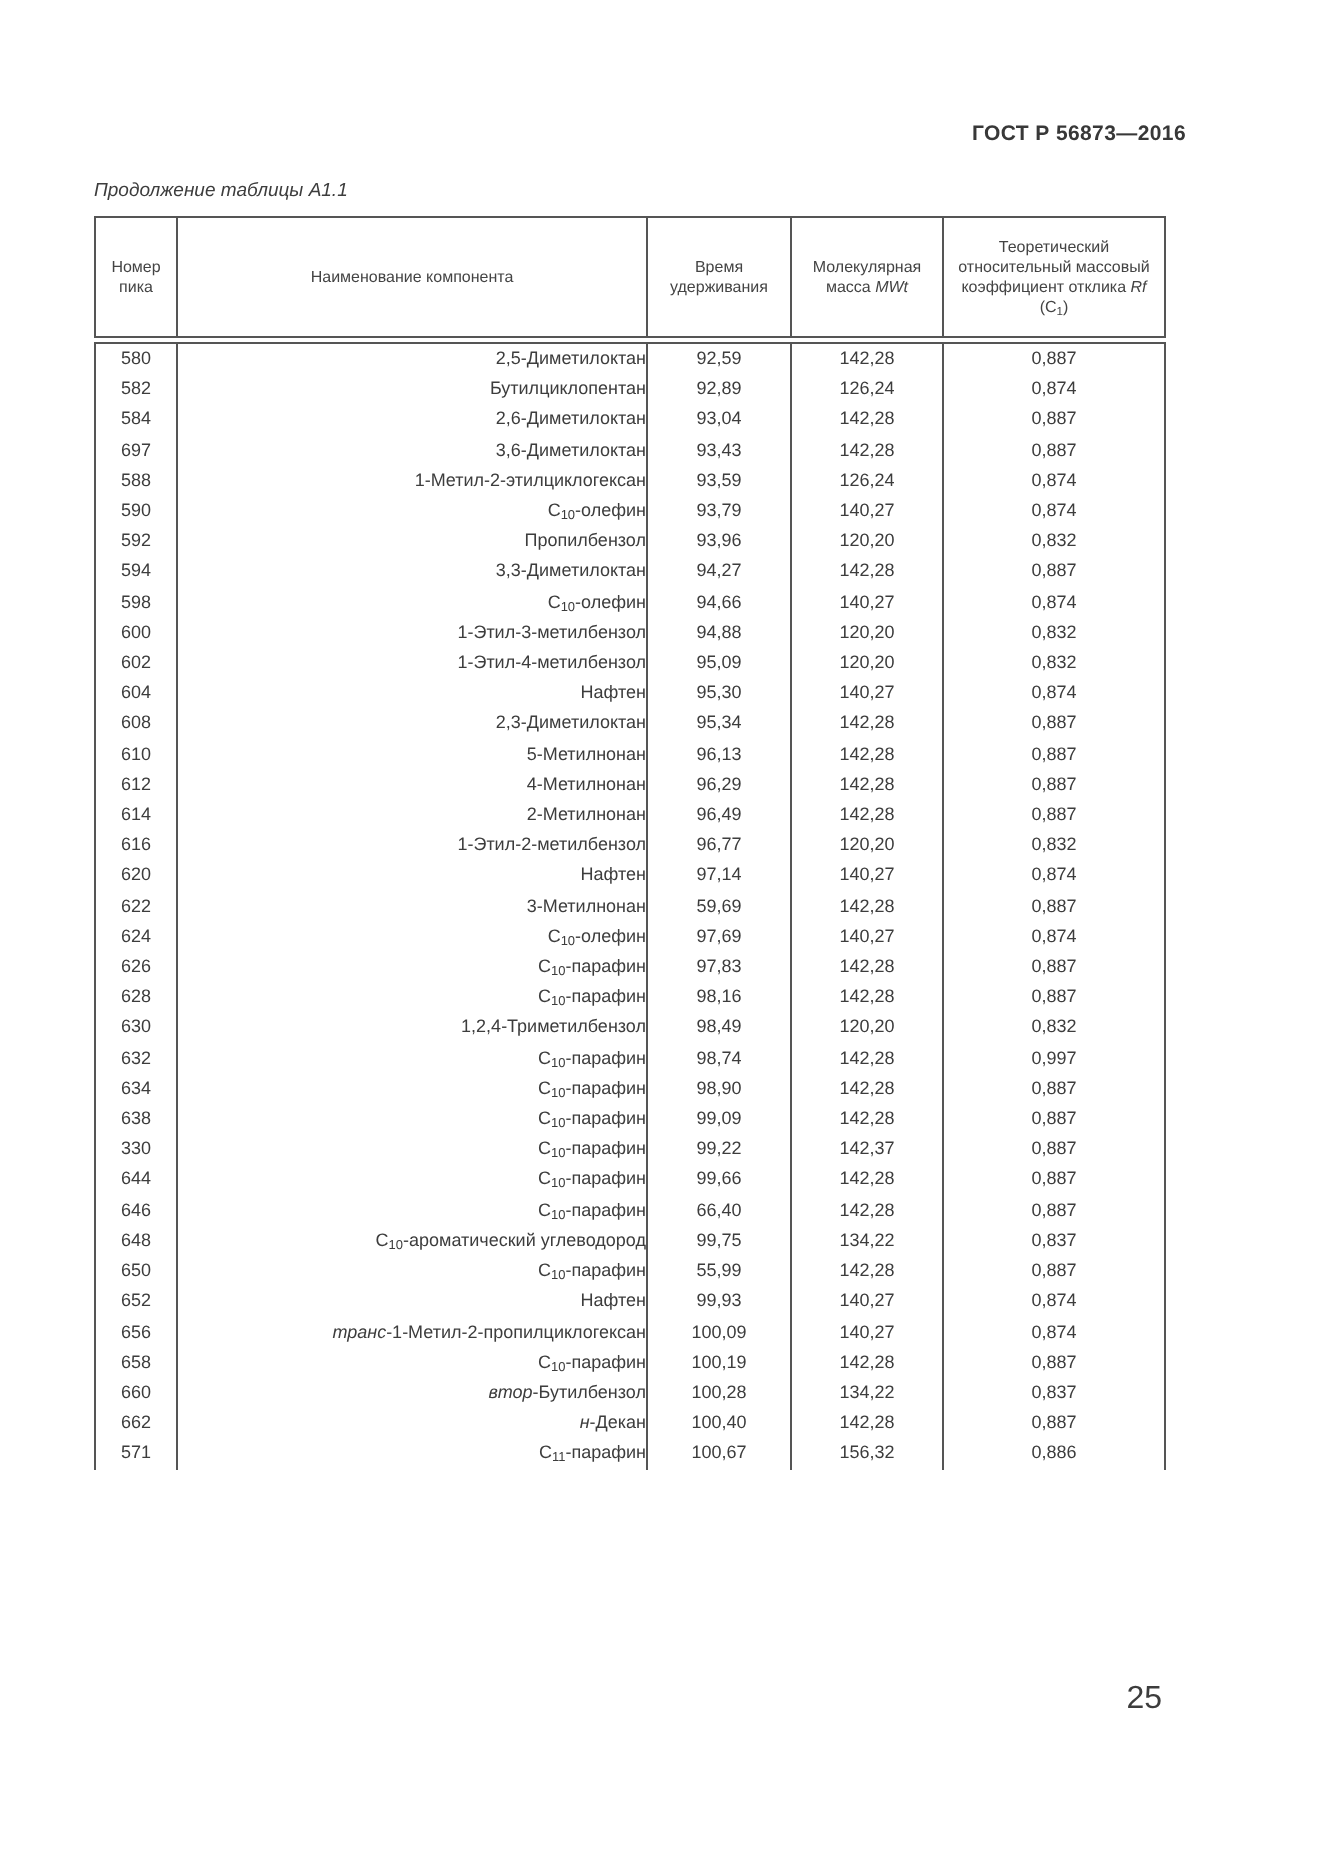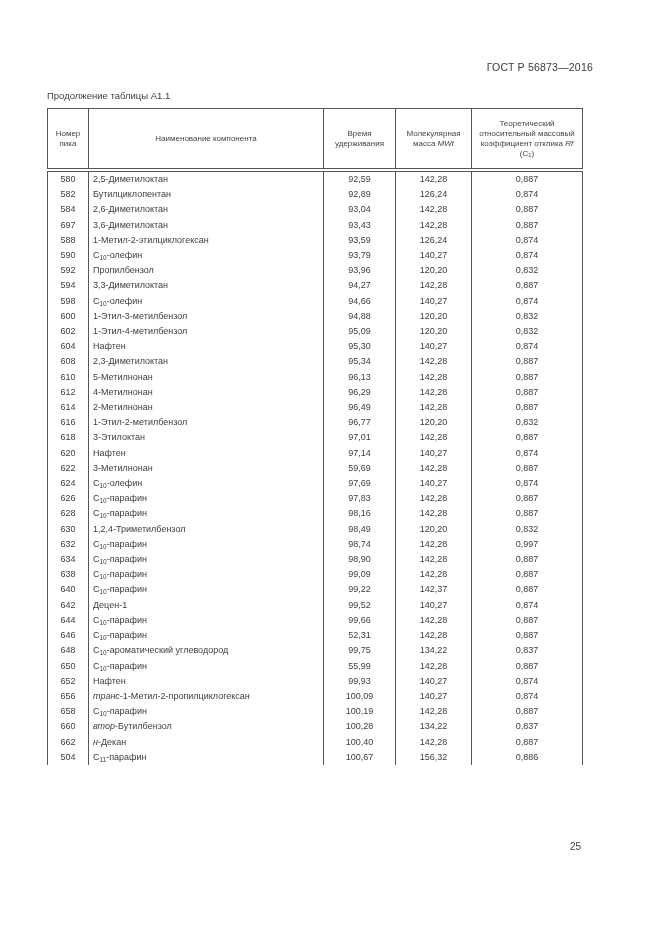--- a/index.html
+++ b/index.html
@@ -14,29 +14,30 @@
     background: #ffffff;
     font-family: "Liberation Sans", "DejaVu Sans", sans-serif;
     color: #3d3d3d;
     overflow: hidden;
   }
   .doc-number {
     position: absolute;
     top: 61px;
     right: 68px;
     font-size: 10.5px;
-    font-weight: normal;
+    font-weight: bold;
     color: #383838;
     letter-spacing: 0.2px;
   }
   .caption {
     position: absolute;
     left: 47px;
     top: 90px;
     font-size: 9.5px;
+    font-style: italic;
     color: #3d3d3d;
   }
   table.tbl {
     position: absolute;
     left: 47px;
     top: 108px;
     width: 535px;
     border-collapse: collapse;
     table-layout: fixed;
   }
@@ -65,33 +66,33 @@
   }
   table.tbl tbody td {
     font-size: 9px;
     line-height: 15.21px;
     text-align: center;
     vertical-align: middle;
     white-space: nowrap;
     color: #3d3d3d;
   }
   table.tbl tbody td.name {
-    text-align: left;
-    padding-left: 4px;
+    text-align: right;
+    padding-left: 22px;
   }
   sub {
     font-size: 0.72em;
     vertical-align: -0.25em;
     line-height: 0;
   }
   .pageno {
     position: absolute;
     top: 841px;
     right: 80px;
-    font-size: 10px;
+    font-size: 16px;
     color: #3d3d3d;
   }
 </style>
 </head>
 <body>
 
 <div class="page">
   <div class="doc-number">ГОСТ Р 56873—2016</div>
   <div class="caption">Продолжение таблицы А1.1</div>
 
@@ -226,27 +227,20 @@
           <td>0,887</td>
         </tr>
         <tr>
           <td>616</td>
           <td class="name">1-Этил-2-метилбензол</td>
           <td>96,77</td>
           <td>120,20</td>
           <td>0,832</td>
         </tr>
         <tr>
-          <td>618</td>
-          <td class="name">3-Этилоктан</td>
-          <td>97,01</td>
-          <td>142,28</td>
-          <td>0,887</td>
-        </tr>
-        <tr>
           <td>620</td>
           <td class="name">Нафтен</td>
           <td>97,14</td>
           <td>140,27</td>
           <td>0,874</td>
         </tr>
         <tr>
           <td>622</td>
           <td class="name">3-Метилнонан</td>
           <td>59,69</td>
@@ -296,44 +290,37 @@
           <td>0,887</td>
         </tr>
         <tr>
           <td>638</td>
           <td class="name">С<sub>10</sub>-парафин</td>
           <td>99,09</td>
           <td>142,28</td>
           <td>0,887</td>
         </tr>
         <tr>
-          <td>640</td>
+          <td>330</td>
           <td class="name">С<sub>10</sub>-парафин</td>
           <td>99,22</td>
           <td>142,37</td>
           <td>0,887</td>
         </tr>
         <tr>
-          <td>642</td>
-          <td class="name">Децен-1</td>
-          <td>99,52</td>
-          <td>140,27</td>
-          <td>0,874</td>
-        </tr>
-        <tr>
           <td>644</td>
           <td class="name">С<sub>10</sub>-парафин</td>
           <td>99,66</td>
           <td>142,28</td>
           <td>0,887</td>
         </tr>
         <tr>
           <td>646</td>
           <td class="name">С<sub>10</sub>-парафин</td>
-          <td>52,31</td>
+          <td>66,40</td>
           <td>142,28</td>
           <td>0,887</td>
         </tr>
         <tr>
           <td>648</td>
           <td class="name">С<sub>10</sub>-ароматический углеводород</td>
           <td>99,75</td>
           <td>134,22</td>
           <td>0,837</td>
         </tr>
@@ -373,21 +360,21 @@
           <td>0,837</td>
         </tr>
         <tr>
           <td>662</td>
           <td class="name"><i>н</i>-Декан</td>
           <td>100,40</td>
           <td>142,28</td>
           <td>0,887</td>
         </tr>
         <tr>
-          <td>504</td>
+          <td>571</td>
           <td class="name">С<sub>11</sub>-парафин</td>
           <td>100,67</td>
           <td>156,32</td>
           <td>0,886</td>
         </tr>
       </tbody>
   </table>
 
   <div class="pageno">25</div>
 </div>

